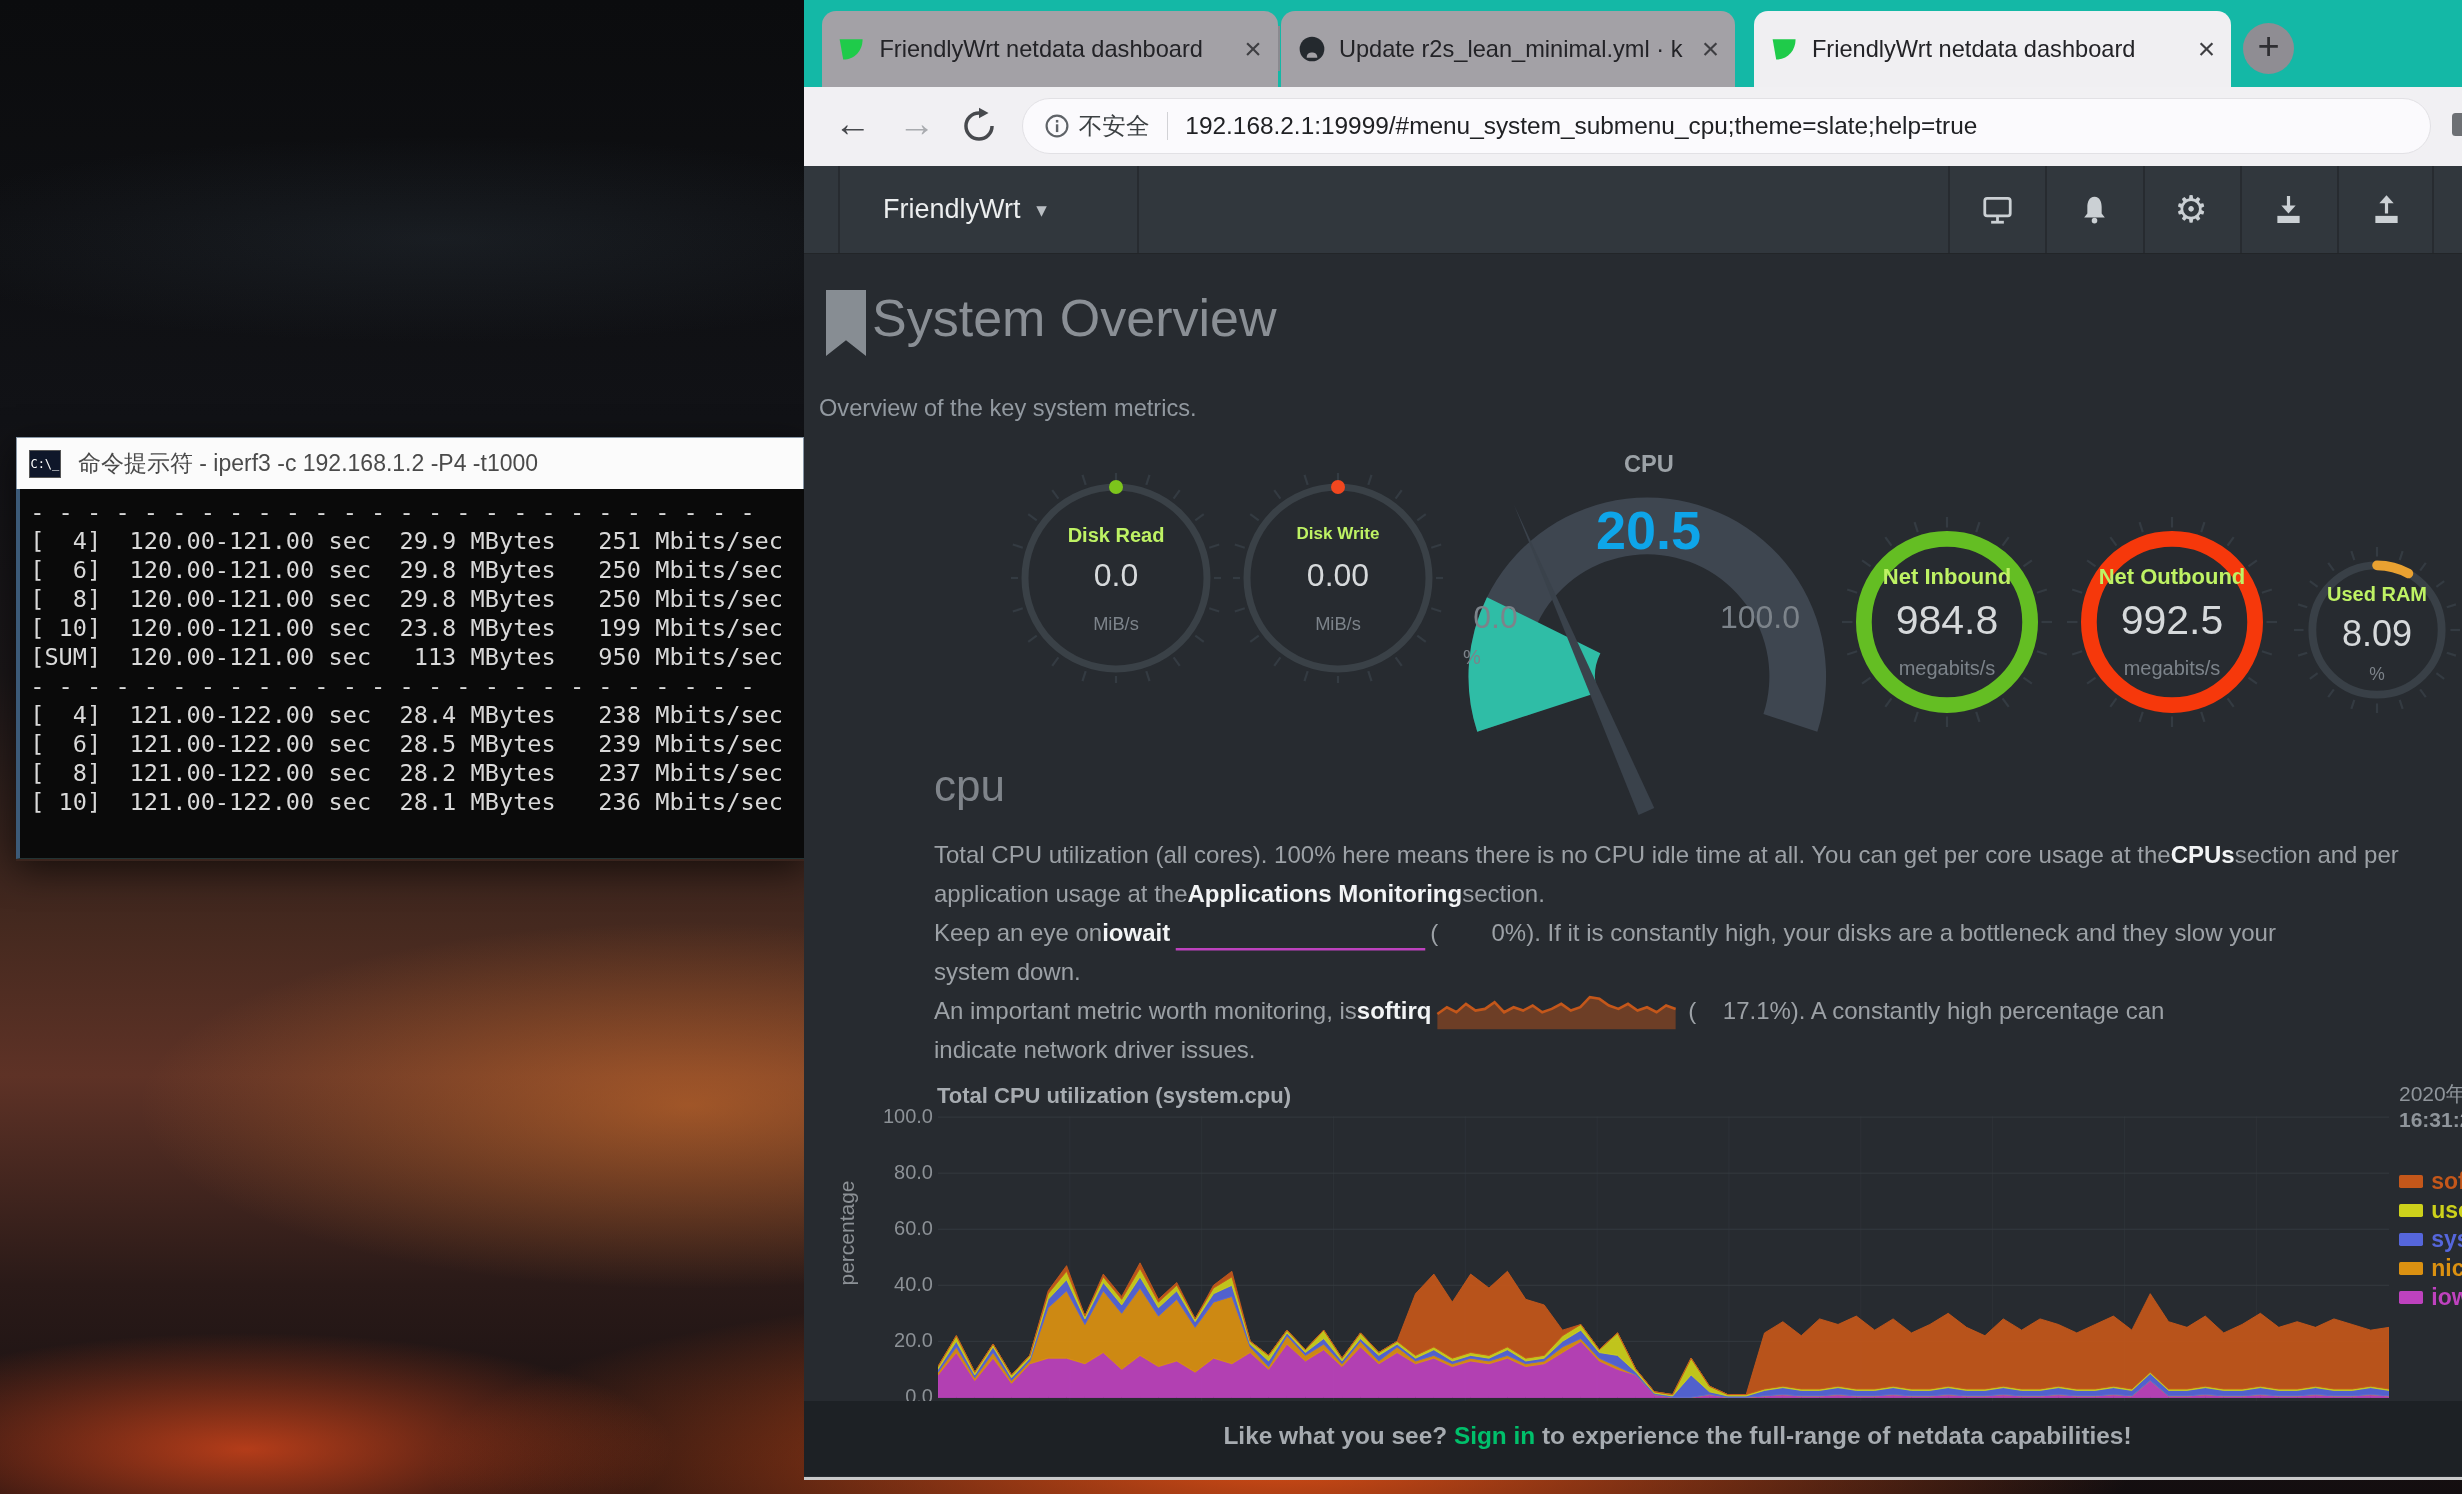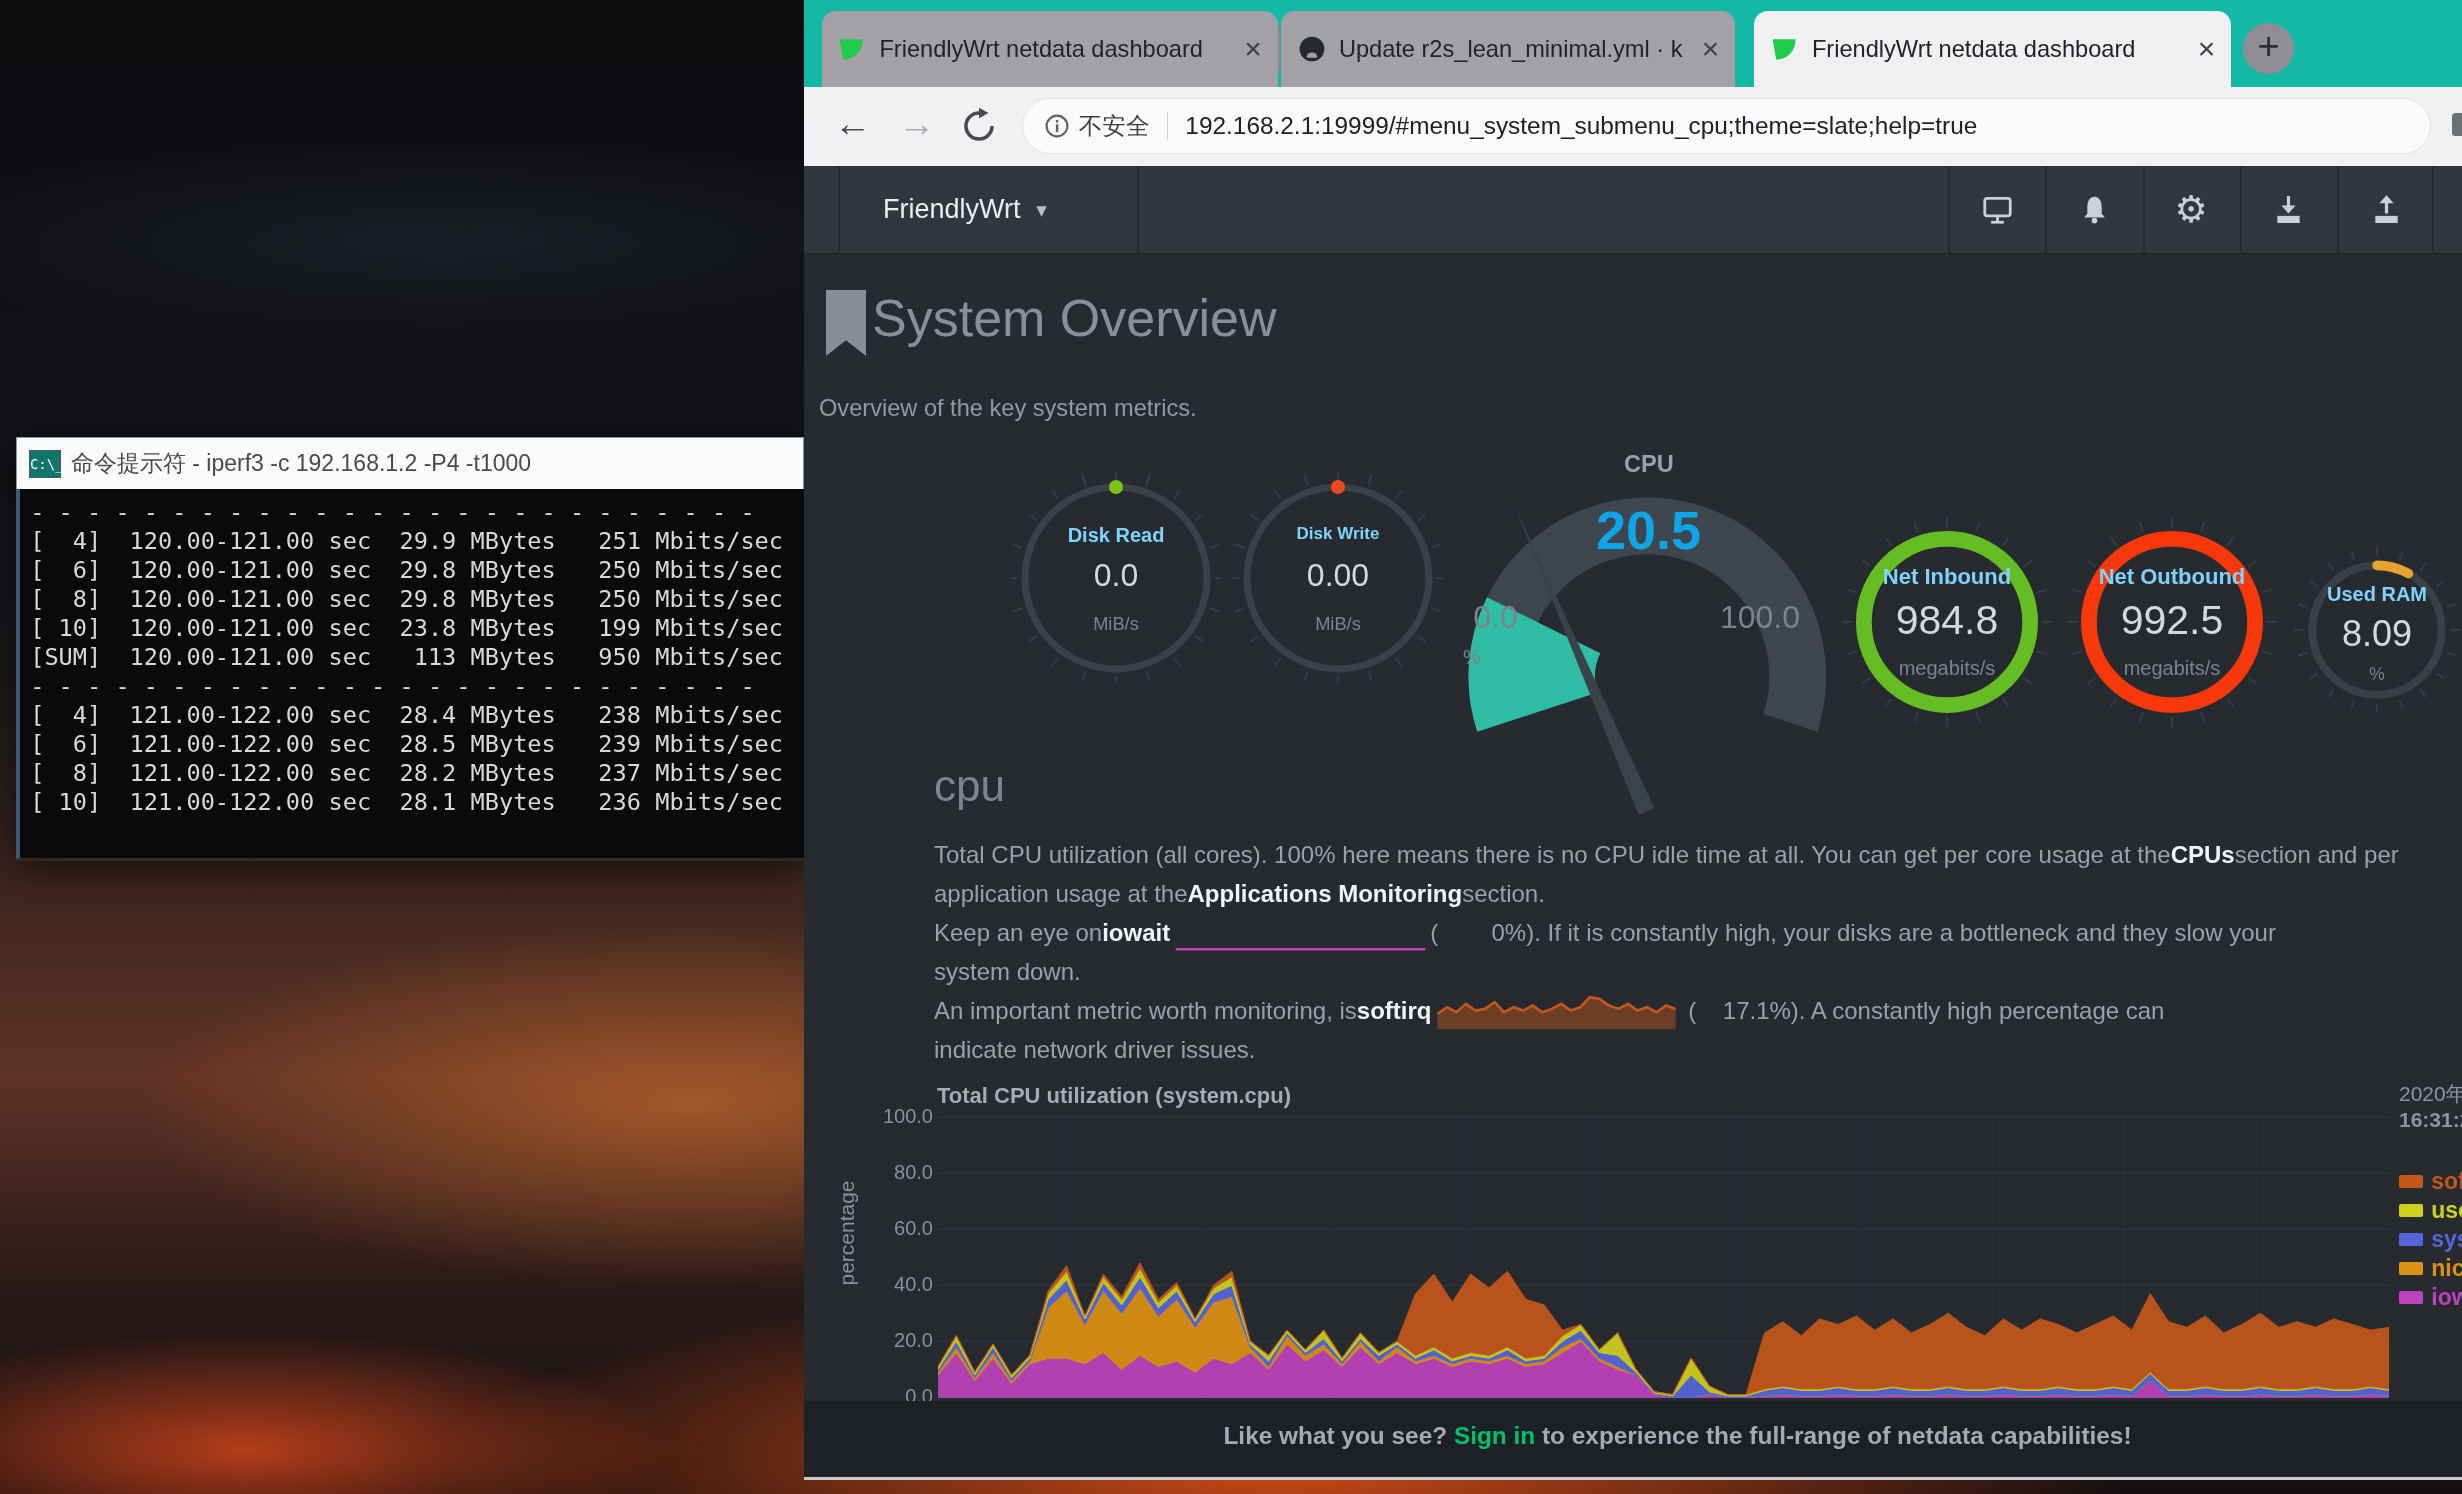--- a/index.html
+++ b/index.html
@@ -12,22 +12,22 @@
       radial-gradient(1135px 244px at 52% 98%, rgba(242,85,22,.85), rgba(120,30,10,0) 75%),
       radial-gradient(611px 166px at 10% 97%, rgba(232,75,28,.75), rgba(0,0,0,0) 70%),
       radial-gradient(960px 201px at 38% 42%, rgba(95,115,130,.22), rgba(0,0,0,0) 70%),
       radial-gradient(786px 148px at 18% 16%, rgba(80,100,115,.16), rgba(0,0,0,0) 70%),
       linear-gradient(180deg,#0b0c0e 0%,#111216 28%,#1b1719 45%,#45291f 62%,#5e3226 72%,#2a1a18 86%,#130e10 100%);}
   
   #terminal{position:absolute;left:15.7px;top:437px;width:788px;height:424px;
     box-shadow:0 8.7px 35px rgba(0,0,0,.6);}
   .term-titlebar{height:52px;background:#fbfbfb;border:0.9px solid #8796a5;border-bottom:none;
     display:flex;align-items:center;padding:0 12.2px;box-sizing:border-box;}
-  .term-icon{width:30px;height:26px;background:#0f766e;border:0.9px solid #555;margin-right:10px;
-    color:#fff;font-family:"DejaVu Sans Mono",monospace;font-size:14px;line-height:26px;text-align:center;flex:none;}
+  .term-icon{width:30px;height:26px;background:#0f172a;border:0.9px solid #555;margin-right:17px;
+    color:#fff;font-family:"DejaVu Sans Mono",monospace;font-size:12px;line-height:26px;text-align:center;flex:none;}
   .term-title{font-size:23px;color:#4a4a4a;white-space:nowrap;overflow:hidden;}
   .term-body{height:370px;background:#0a0a0a;border-left:4.4px solid #3c5a78;border-bottom:0.9px solid #233;
     padding:8.7px 0 0 10.5px;box-sizing:border-box;overflow:hidden;}
   .term-line{font-family:"DejaVu Sans Mono",monospace;font-size:23.6px;line-height:29px;
     color:#d9d9d9;white-space:pre;}
   
   #browser{position:absolute;left:804px;top:0;width:1658px;height:1477px;background:#272b30;
     border-bottom:3.5px solid #c9c9c9;box-sizing:content-box;}
   .tabstrip{position:absolute;left:0;top:0;width:100%;height:87px;background:#14b8a6;}
   .tab{position:absolute;top:11.4px;height:76px;border-radius:14px 14px 0 0;background:#a3a1a6;
@@ -53,21 +53,21 @@
     border-bottom:0.9px solid #222528;}
   .nd-vsep{position:absolute;top:0;width:1.7px;height:87px;background:#272b30;}
   .nd-host{position:absolute;left:79px;top:0;height:87px;display:flex;align-items:center;
     color:#eceeef;font-size:27px;}
   .nd-caret{color:#b9bec3;font-size:21px;margin-left:15.7px;}
   .icon-btn{position:absolute;top:0;height:87px;width:96px;display:flex;align-items:center;justify-content:center;color:#cbd0d4;}
   .nd-bookmark{position:absolute;left:22px;top:290px;width:40px;height:66px;background:#878d93;
     clip-path:polygon(0 0,100% 0,100% 100%,50% 76%,0 100%);}
   .nd-sec-title{position:absolute;left:68px;top:288px;font-size:52px;color:#8a8f95;}
   .nd-sec-sub{position:absolute;left:15px;top:395px;font-size:23.6px;color:#9299a0;}
-  .g-label{position:absolute;text-align:center;color:#7dd3fc;font-weight:bold;}
+  .g-label{position:absolute;text-align:center;color:#bef264;font-weight:bold;}
   .g-value{position:absolute;text-align:center;color:#d6d9db;}
   .g-unit{position:absolute;text-align:center;color:#7c838a;}
   .cpu-heading{position:absolute;left:130px;top:761px;font-size:44px;color:#7f848a;}
   #help-text{position:absolute;left:130px;top:835px;width:1537px;overflow:hidden;}
   .help-line{white-space:nowrap;overflow:hidden;height:39px;font-size:24px;color:#9ca1a6;
     display:flex;align-items:center;}
   .help-line .hl-b{font-weight:bold;color:#f2f4f5;}
   .chart-title{position:absolute;left:133px;top:1083px;font-size:22px;font-weight:bold;color:#a7acb1;}
   .chart-date{position:absolute;left:1595px;top:1081px;width:63px;overflow:hidden;
     font-size:21px;color:#8f959b;line-height:26px;white-space:nowrap;}

